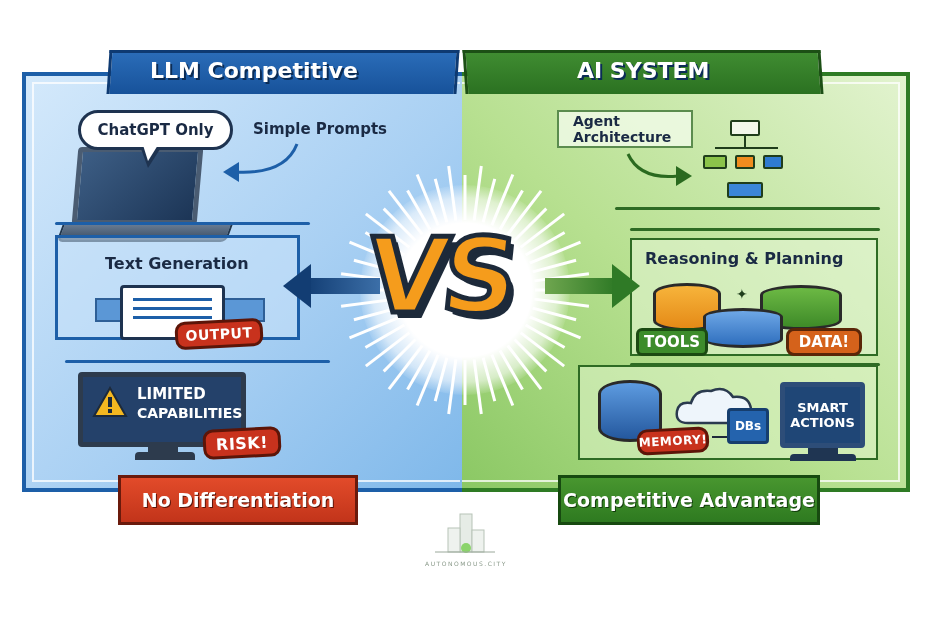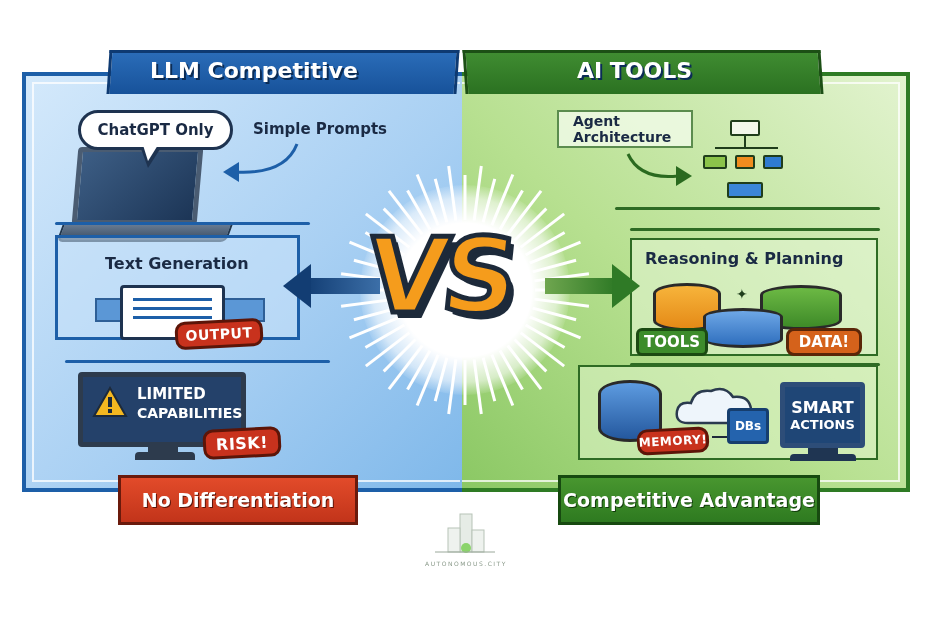--- a/index.html
+++ b/index.html
@@ -109,21 +109,21 @@
 </svg>
 <div class="abs" style="left:137px; top:385px; color:#fff; font-weight:bold; font-size:15px;">LIMITED</div>
 <div class="abs" style="left:137px; top:405px; color:#fff; font-weight:bold; font-size:14px;">CAPABILITIES</div>
 <div class="abs badge-red" style="left:203px; top:428px; width:78px; height:30px; font-size:16px;">RISK!</div>
 
 <div class="abs banner-red">No Differentiation</div>
 
 <div class="abs panel-right"></div>
 <div class="abs panel-right-inner"></div>
 <div class="abs tab-right"></div>
-<div class="abs tab-title" style="left:577px; top:58px;">AI TOOLS</div>
+<div class="abs tab-title" style="left:577px; top:58px;">AI SYSTEM</div>
 
 <div class="abs agent-box hand">Agent Architecture</div>
 <svg class="abs" style="left:620px; top:150px;" width="80" height="40">
   <path d="M8 4 Q 20 30 58 26" stroke="#2a6a1f" stroke-width="3" fill="none"></path>
   <polygon points="72,26 56,16 56,36" fill="#2a6a1f"></polygon>
 </svg>
 
 <div class="abs node" style="left:730px; top:120px; width:30px; height:16px; background:#f2f7ea;"></div>
 <div class="abs conn" style="left:744px; top:136px; width:2px; height:12px;"></div>
 <div class="abs conn" style="left:715px; top:147px; width:63px; height:2px;"></div>
@@ -146,21 +146,21 @@
 
 <div class="abs box-memory"></div>
 <div class="abs cyl" style="left:598px; top:380px; width:64px; height:62px; background:linear-gradient(#5d9be0,#24589e);"></div>
 <svg class="abs" style="left:673px; top:383px;" width="90" height="45">
   <path d="M15 40 Q 2 40 4 28 Q 6 18 18 20 Q 22 6 38 8 Q 52 2 60 14 Q 76 12 78 26 Q 88 30 82 40 Z" fill="#eef5fb" stroke="#2a3a4e" stroke-width="2.5"></path>
 </svg>
 <div class="abs badge-red" style="left:637px; top:428px; width:72px; height:26px; font-size:12px;">MEMORY!</div>
 <div class="abs" style="left:712px; top:436px; width:16px; height:2px; background:#1f2a3a;"></div>
 <div class="abs" style="left:727px; top:408px; width:42px; height:36px; background:#2463ad; border:3px solid #163e6e; border-radius:4px; color:#fff; font-weight:bold; font-size:12px; display:flex; align-items:center; justify-content:center;">DBs</div>
 <div class="abs" style="left:780px; top:382px; width:85px; height:66px; background:#1f4676; border:5px solid #2d4d78; border-radius:4px; display:flex; flex-direction:column; align-items:center; justify-content:center;">
-  <span style="color:#fff; font-weight:bold; font-size:16px;">SMART</span>
+  <span style="color:#fff; font-weight:bold; font-size:13px;">SMART</span>
   <span style="color:#fff; font-weight:bold; font-size:13px;">ACTIONS</span>
 </div>
 <div class="abs" style="left:808px; top:448px; width:30px; height:8px; background:#1f3552;"></div>
 <div class="abs" style="left:790px; top:454px; width:66px; height:7px; background:#1f3552; border-radius:4px 4px 0 0;"></div>
 
 <div class="abs banner-green">Competitive Advantage</div>
 
 <div class="abs burst"></div>
 <svg class="abs" style="left:340px; top:165px;" width="250" height="250" id="rays">
     <line x1="195" y1="125" x2="240" y2="125" stroke="#ffffff" stroke-width="3"></line>

